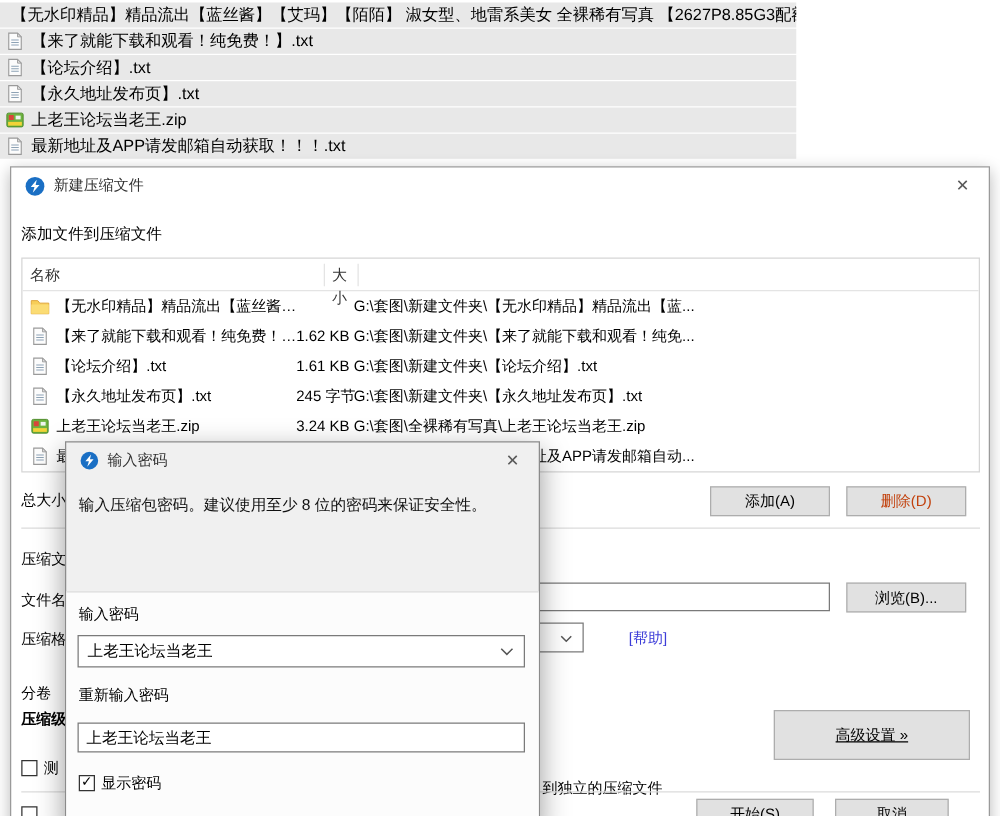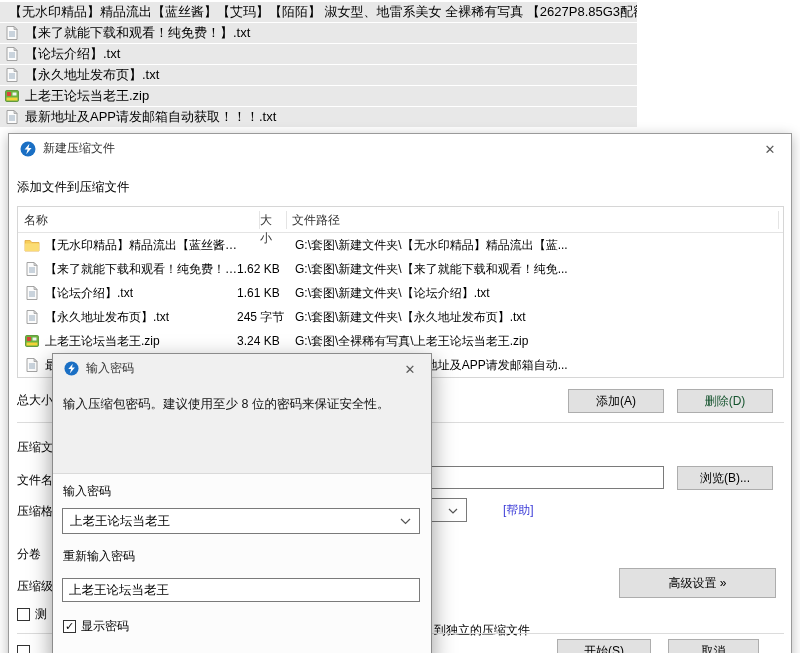--- a/index.html
+++ b/index.html
@@ -20,36 +20,36 @@
     display:flex; align-items:center; padding-left:11px; gap:7px; }
   .titlebar .ttl { font-size:12px; color:#333; }
   .close-x { position:absolute; top:6px; right:12px; font-size:13px; color:#5a5a5a;
     width:18px; height:18px; display:flex; align-items:center; justify-content:center; cursor:default; }
   .divider { position:absolute; height:1px; background:#dcdcdc; }
   .btn {
     position:absolute; background:#e1e1e1; border:1px solid #adadad; font-size:12px;
     display:flex; align-items:center; justify-content:center;
     font-family:"Liberation Sans","DejaVu Sans",sans-serif;
   }
-  .btn.disabled { color:#14532d; }
+  .btn.disabled { color:#c2410c; }
   .lbl { position:absolute; font-size:12px; white-space:nowrap; }
   .bold { font-weight:normal; }
   
   .tbl { position:absolute; left:8px; top:72px; width:767px; height:172px;
     border:1px solid #d6d6d6; background:#fff; overflow:hidden; }
   .tbl-head { display:flex; height:26px; align-items:center; font-size:12px; color:#333;
     border-bottom:1px solid #e4e4e4; }
   .th-name { width:242px; padding-left:6px; border-right:1px solid #e4e4e4; height:18px; line-height:18px; }
-  .th-size { width:27px; text-align:left; padding-right:3px; border-right:1px solid #e4e4e4; height:18px; line-height:18px; }
+  .th-size { width:27px; text-align:center; padding-right:3px; border-right:1px solid #e4e4e4; height:18px; line-height:18px; }
   .th-path { width:492px; padding-left:5px; border-right:1px solid #e4e4e4; height:18px; line-height:18px; }
   .tbl-row { display:flex; height:24px; align-items:center; font-size:12px; }
   .td-icon { width:16px; margin:0 5px 0 6px; flex:0 0 auto; }
   .td-name { width:192px; white-space:nowrap; overflow:hidden; text-overflow:ellipsis; }
   .td-size { width:46px; text-align:left; white-space:nowrap; }
-  .td-path { margin-left:12px; flex:1; white-space:nowrap; overflow:hidden; }
+  .td-path { flex:1; white-space:nowrap; overflow:hidden; }
   
   .txtbox { position:absolute; background:#fff; border:1px solid #7a7a7a; font-size:12px;
     font-family:"Liberation Sans","DejaVu Sans",sans-serif; padding:0 6px; }
   .combo { position:absolute; background:#fff; border:1px solid #7a7a7a;
     display:flex; align-items:center; font-size:12.5px; padding:0 7px; }
   .combo .chev { position:absolute; right:8px; top:50%; transform:translateY(-50%); }
   .cb { position:absolute; display:flex; align-items:center; gap:5px; font-size:12px; }
   .cbbox { width:13px; height:13px; background:#fff; border:1px solid #333; display:flex;
     align-items:center; justify-content:center; font-size:11px; line-height:11px; flex:0 0 auto; }
   .help-link { position:absolute; font-size:12px; color:#3d3dd8; }
@@ -132,21 +132,20 @@
     <span class="ttl">新建压缩文件</span>
   </div>
   <div class="close-x">✕</div>
 
   <div class="lbl bold" style="left:8px; top:45px; font-size:12.5px;">添加文件到压缩文件</div>
 
   <div class="tbl">
     <div class="tbl-head">
       <div class="th-name">名称</div>
       <div class="th-size">大小</div>
-      <div class="th-path">文件路径</div>
     </div>
 
     <div class="tbl-row">
       <svg class="td-icon" width="16" height="16">
           <use href="#ico-folder"></use>
         </svg>
       <div class="td-name">【无水印精品】精品流出【蓝丝酱】【艾玛】【陌...</div>
       <div class="td-size"></div>
       <div class="td-path">G:\套图\新建文件夹\【无水印精品】精品流出【蓝...</div>
     </div>
@@ -191,38 +190,38 @@
       <div class="td-path">G:\套图\新建文件夹\最新地址及APP请发邮箱自动...</div>
     </div>
   </div>
 
   <div class="lbl" style="left:8px; top:258px;">总大小</div>
   <div class="divider" style="left:8px; top:288px; width:767px;"></div>
   <div class="lbl bold" style="left:8px; top:305px;">压缩文</div>
   <div class="lbl" style="left:8px; top:338px;">文件名</div>
   <div class="lbl" style="left:8px; top:369px;">压缩格</div>
   <div class="lbl" style="left:8px; top:412px;">分卷</div>
-  <div class="lbl" style="left:8px; top:444px;">压缩级</div>
+  <div class="lbl" style="left:8px; top:433px;font-weight:bold;">压缩级</div>
 
   <div class="btn" style="left:559px; top:255px; width:96px; height:24px;">添加(A)</div>
   <div class="btn disabled" style="left:668px; top:255px; width:96px; height:24px;">删除(D)</div>
 
   <input class="txtbox" style="left: 92px; top: 332px; width: 563px; height: 23px;">
   <div class="btn" style="left:668px; top:332px; width:96px; height:24px;">浏览(B)...</div>
 
   <div class="combo" style="left:342px; top:364px; width:116px; height:24px;">
     <span class="chev">
       <svg width="10" height="6">
           <polyline points="1,1 5,5 9,1" fill="none" stroke="#555" stroke-width="1.2"></polyline>
         </svg>
     </span>
   </div>
   <div class="help-link" style="left:494px; top:368px;">[帮助]</div>
 
-  <div class="btn" style="left:610px; top:434px; width:157px; height:30px;">高级设置 »</div>
+  <div class="btn" style="left:610px; top:434px; width:157px; height:40px;text-decoration:underline;">高级设置 »</div>
 
   <div class="cb" style="left:8px; top:472px;">
     <span class="cbbox"></span>
     <span>测</span>
   </div>
   <div class="lbl" style="left:425px; top:488px;">到独立的压缩文件</div>
 
   <div class="divider" style="left:8px; top:499px; width:767px;"></div>
   <div class="cb" style="left:8px; top:511px;">
     <span class="cbbox"></span>

